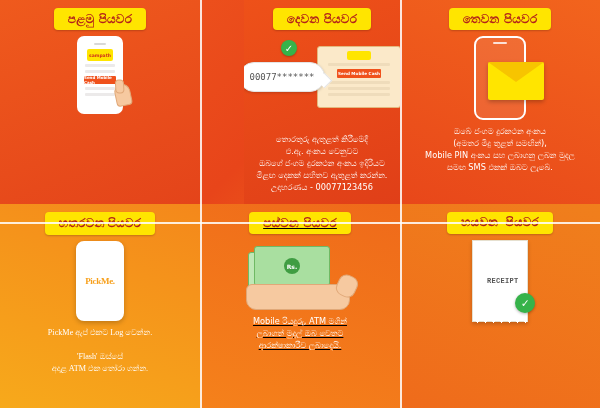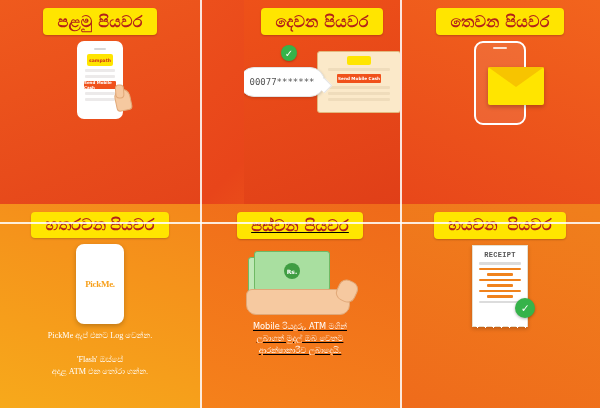--- a/index.html
+++ b/index.html
@@ -36,21 +36,21 @@
   .p5 { background: linear-gradient(20deg,#f5811b,#ef6a1a); text-decoration: underline; }
   .p6 { background: linear-gradient(200deg,#f07f1c,#ef6b1b); font-family: Liberation Mono, monospace; }
 
   
   .vline { position: absolute; top: 0; bottom: 0; width: 2px; background: rgba(255,255,255,.85); }
   .hline { position: absolute; left: 0; right: 0; height: 2px; background: rgba(255,255,255,.85); }
 
   .badge {
     background: #ffe500;
     color: #b3221a;
-    font-size: 16px;
+    font-size: 12px;
     font-weight: bold;
     padding: 4px 14px;
     border-radius: 4px;
     letter-spacing: .2px;
     white-space: nowrap;
     box-shadow: 0 1px 2px rgba(0,0,0,.2);
   }
   .art {
     flex: 0 0 auto;
     display: flex;
@@ -233,21 +233,21 @@
     transform: rotate(25deg);
   }
 
   
   .receipt {
     position: relative;
     width: 56px; height: 82px;
     background: #fff;
     border: 1.5px solid #e6e0cf;
     padding: 5px 14px;
-    display: flex; flex-direction: column; align-items: center; gap: 3px;
+    display: flex; flex-direction: row; align-items: center; gap: 3px;
     box-shadow: 0 2px 4px rgba(0,0,0,.2);
   }
   .receipt .title { font-size: 7px; font-weight: bold; color: #555; letter-spacing: .3px; }
   .receipt .bar { width: 42px; height: 2.5px; background: #f0821c; border-radius: 1px; }
   .receipt .bar.short { width: 26px; }
   .receipt .bar.grey { background: #dcdcdc; }
   .receipt .zig {
     position: absolute; left:0; right:0; bottom:-4px; height:6px;
     background:
       linear-gradient(135deg, #fff 25%, transparent 25%) -4px 0,
@@ -296,30 +296,39 @@
             <div class="line-row"></div>
             <div class="smc-btn">Send Mobile Cash</div>
             <div class="line-row"></div>
             <div class="line-row"></div>
             <div class="line-row"></div>
           </div>
           <div class="bubble">00077*******</div>
           <div class="check">✓</div>
         </div>
       </div>
+      <div class="caption">තොරතුරු ඇතුළත් කිරීමේදී
+එ.ඇ. අංකය වෙනුවට
+ඔබගේ ජංගම දුරකථන අංකය ඉදිරියට
+මීළඟ දෙකක් සහිතව ඇතුළත් කරන්න.
+උදාහරණය - 00077123456</div>
     </div>
 
     <div class="panel p3">
       <div class="badge">තෙවන පියවර</div>
       <div class="art">
         <div class="p3art">
           <div class="phone3"></div>
           <div class="envelope"></div>
         </div>
       </div>
+      <div class="caption">ඔබේ ජංගම දුරකථන අංකය
+(අමතර මිදු තුළත් සමඟින්),
+Mobile PIN අංකය සහ ලබාගනු ලබන මුදල
+සමඟ SMS එකක් ඔබට ලැබේ.</div>
     </div>
 
     <div class="panel p4">
       <div class="badge">හතරවන පියවර</div>
       <div class="art">
         <div class="phone4">
           <span class="pickme">PickMe.</span>
         </div>
       </div>
       <div class="caption cap-dark">PickMe ඇප් එකට Log වෙන්න.

